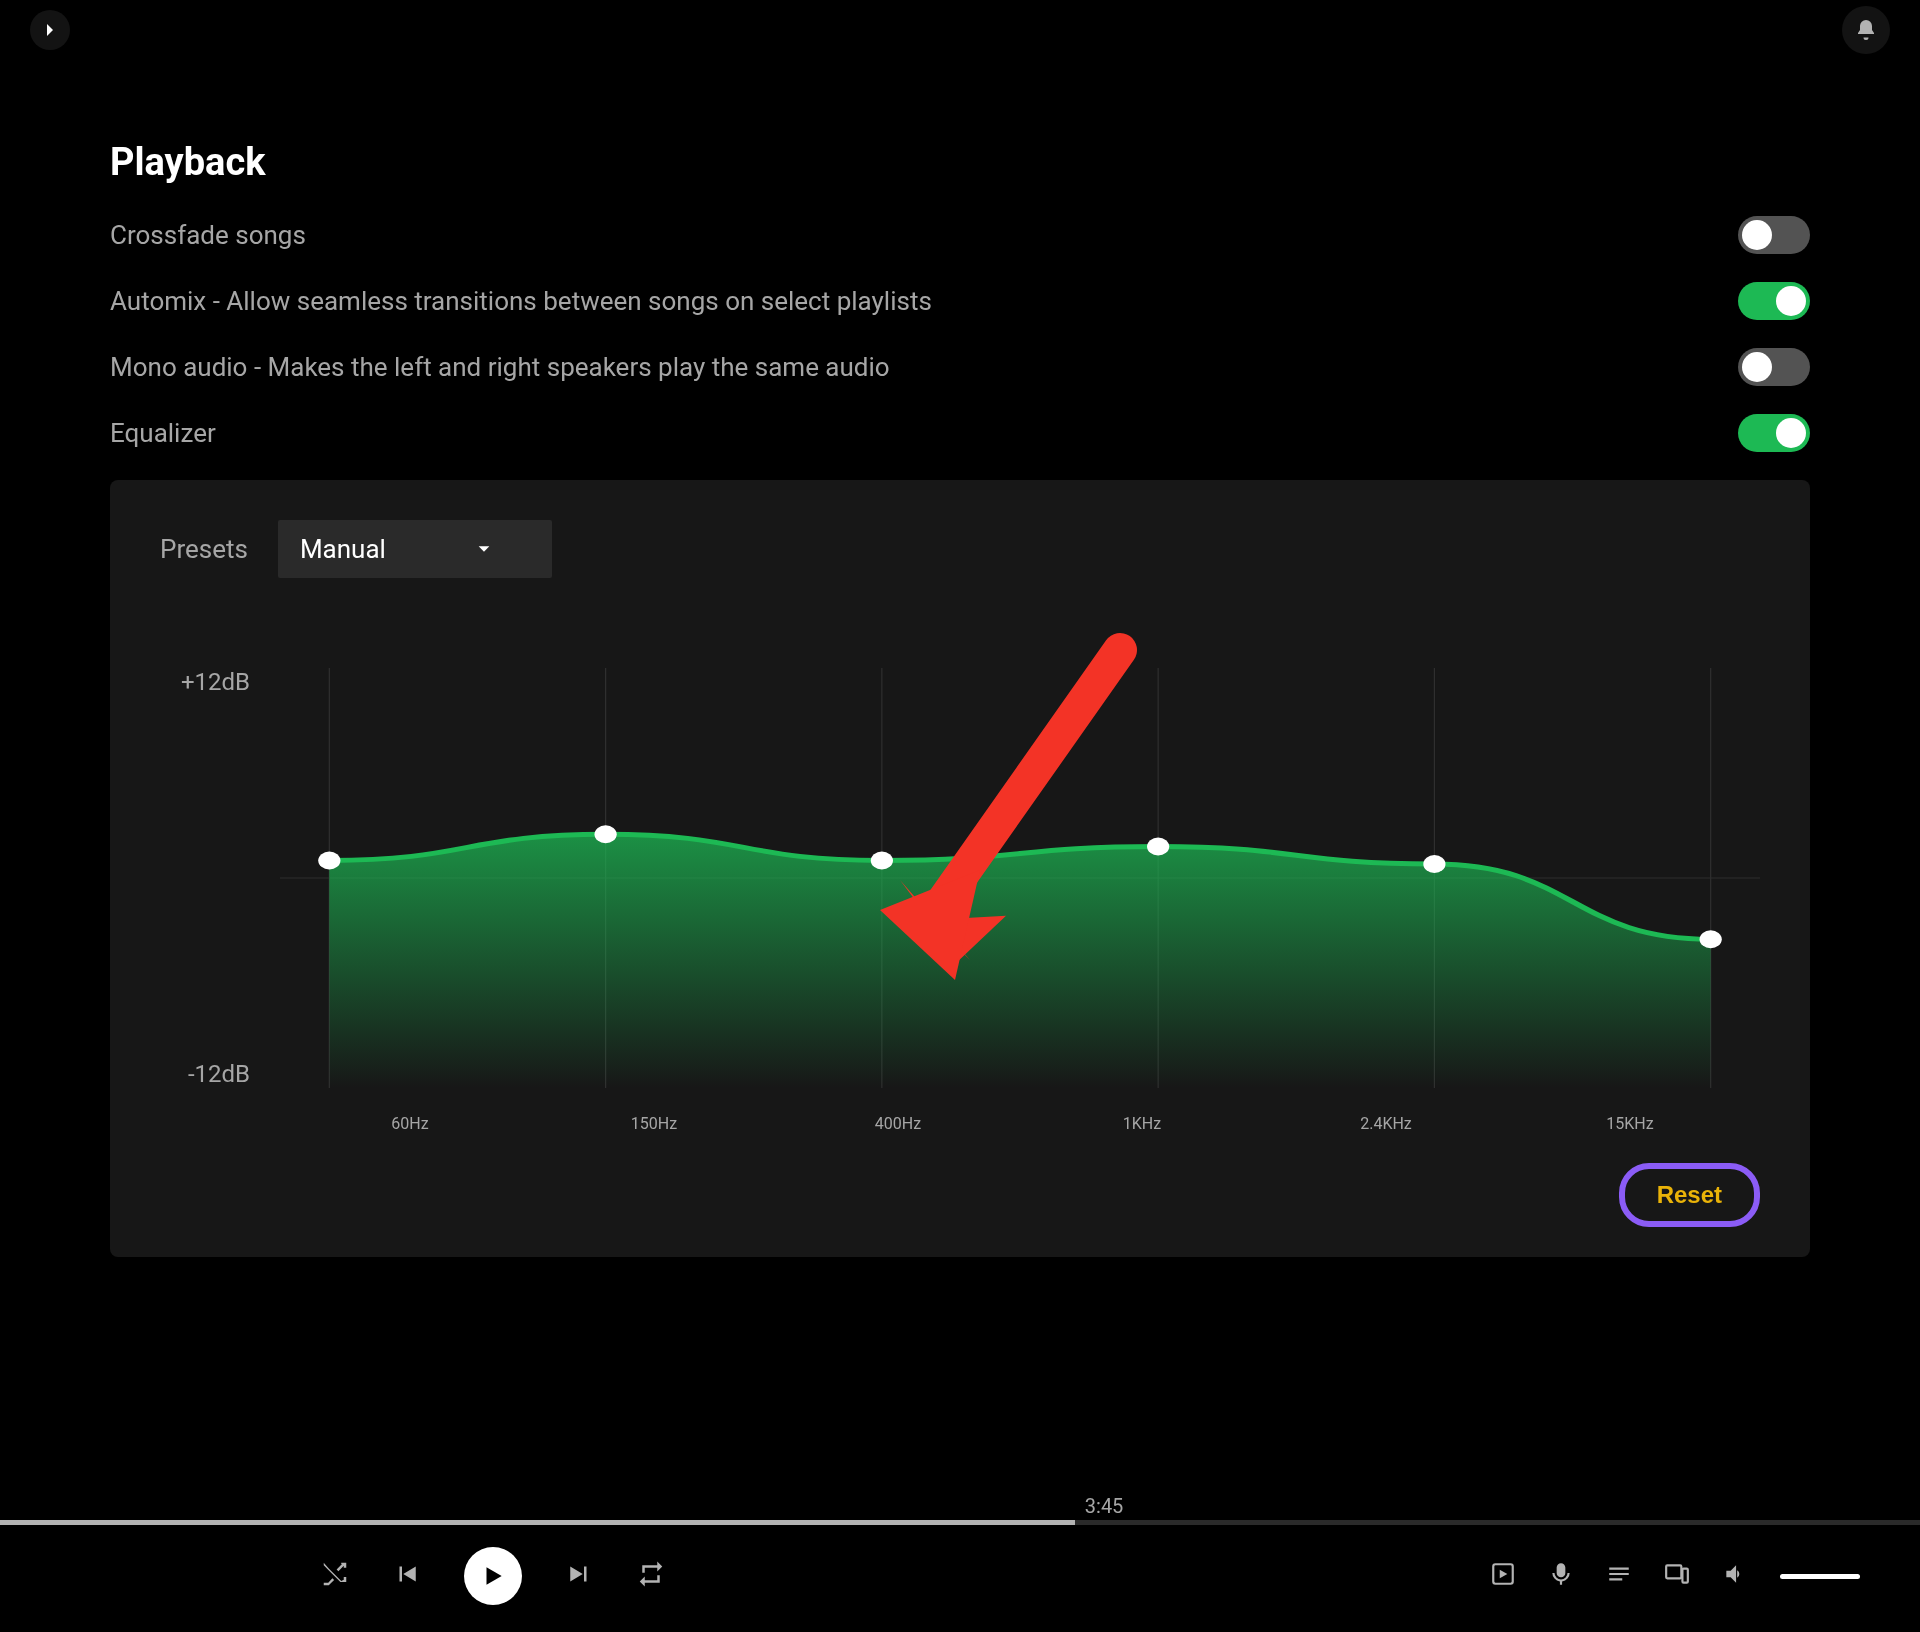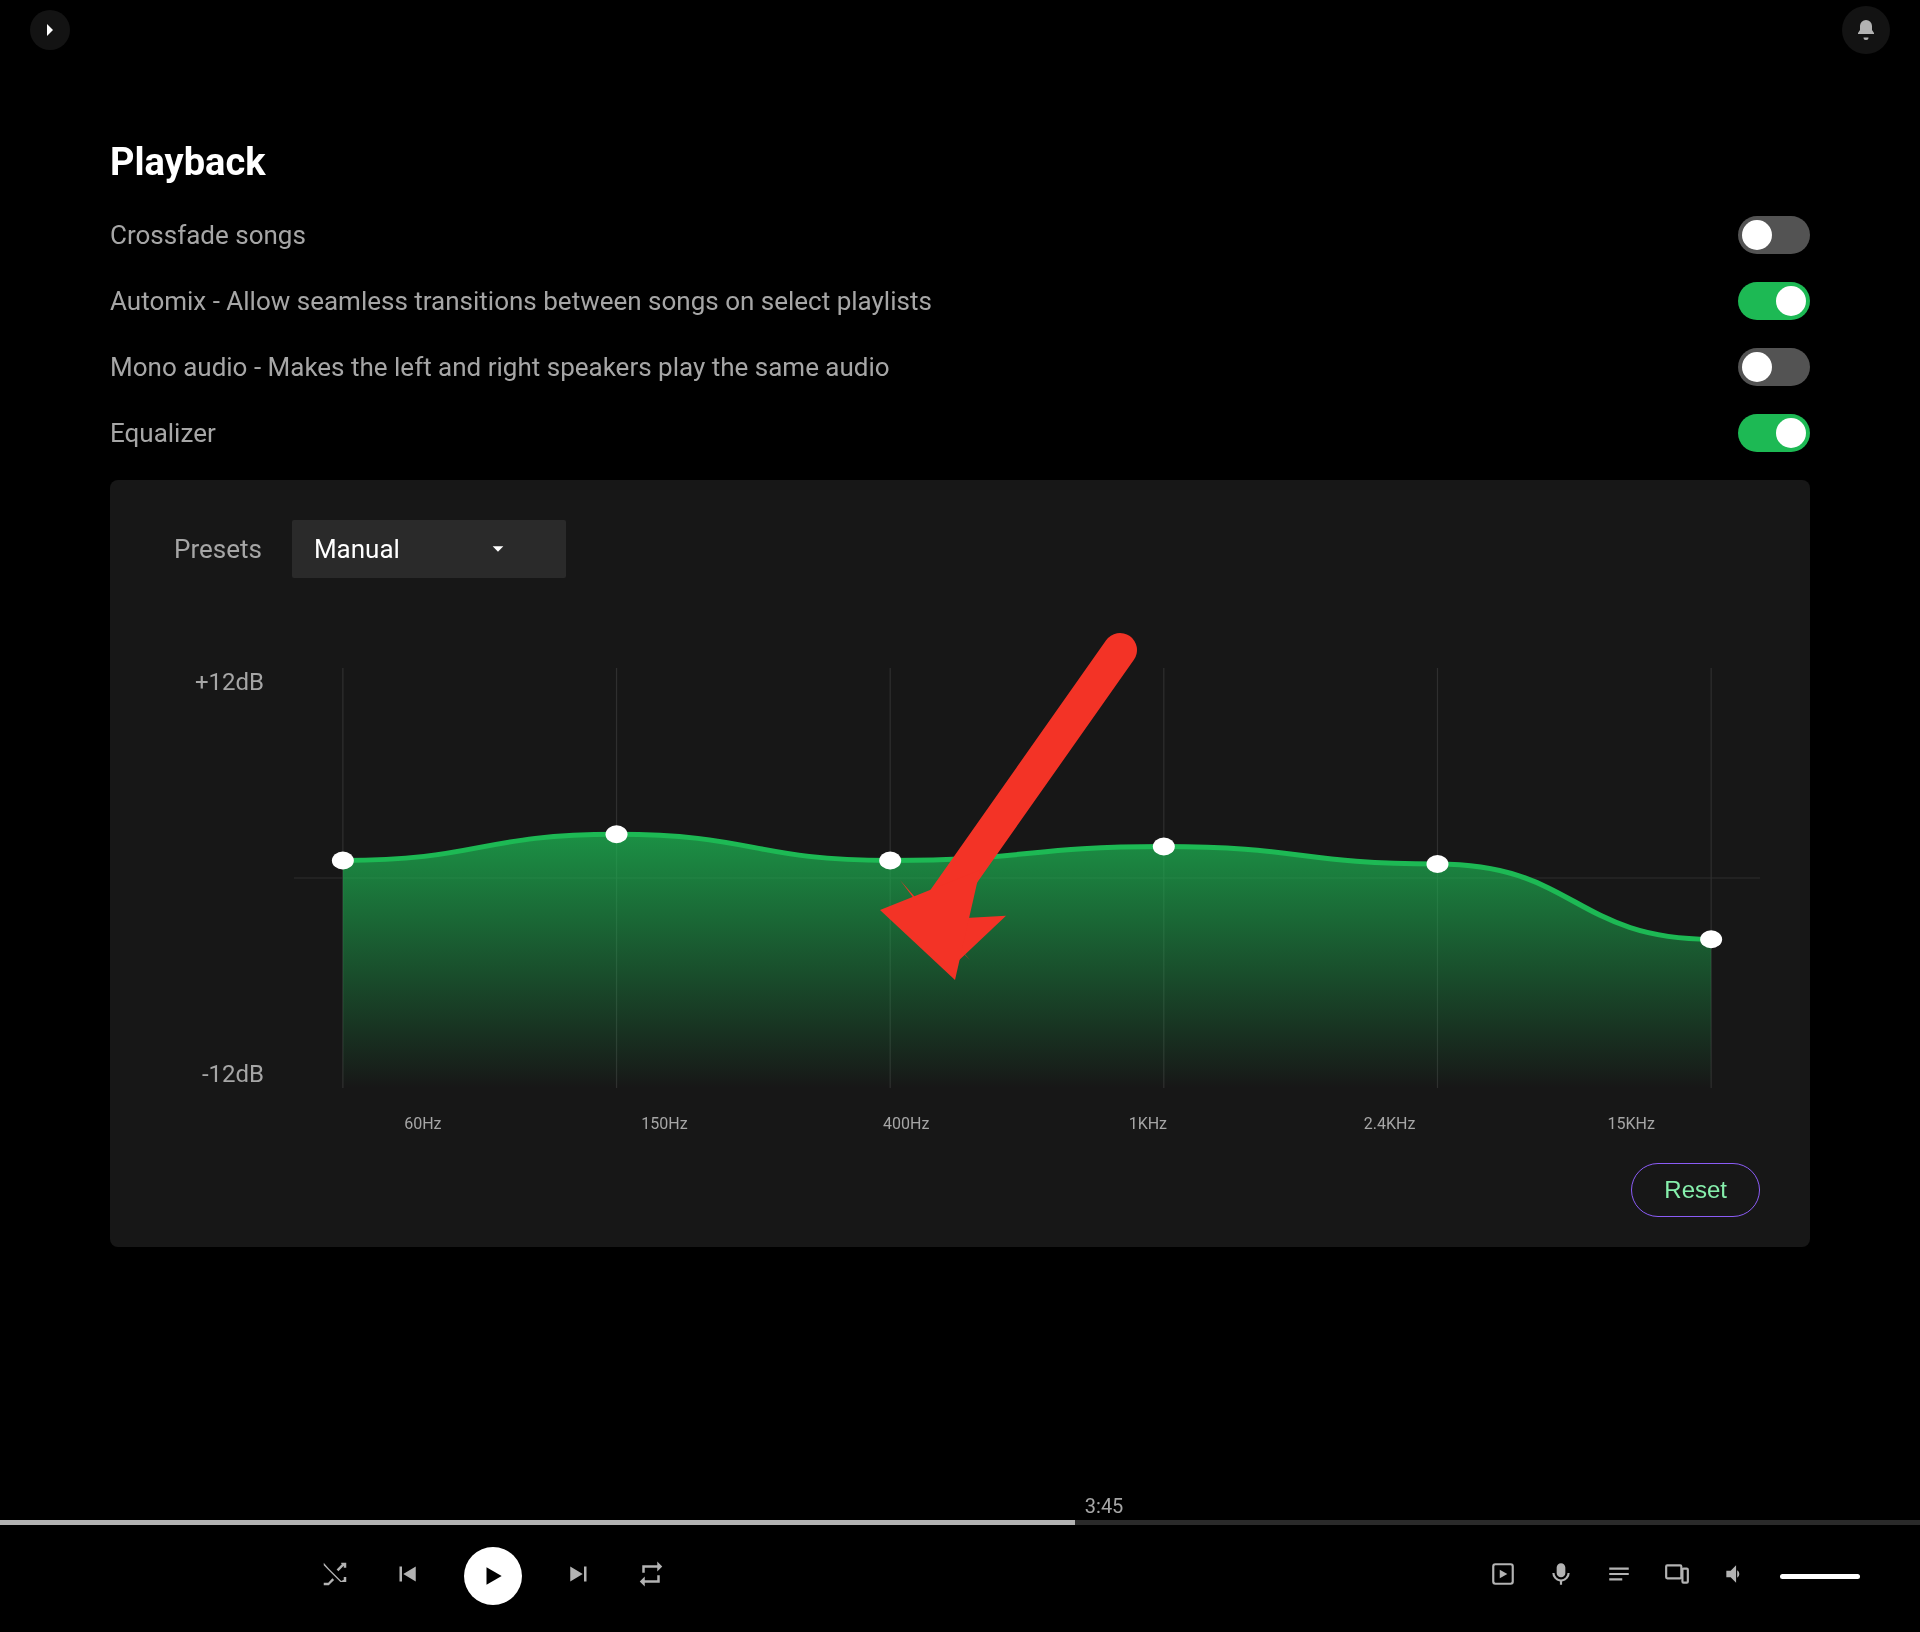--- a/index.html
+++ b/index.html
@@ -18,34 +18,34 @@
 .setting-row { display:flex; justify-content:space-between; align-items:center; margin-bottom:28px; font-size:26px; }
 .setting-row .label { color:#a6a6a6; }
 
 .toggle { position:relative; width:72px; height:38px; border-radius:19px; cursor:pointer; }
 .toggle .knob { position:absolute; width:30px; height:30px; border-radius:50%; background:#fff; top:4px; transition:.2s; }
 .toggle.off { background:#535353; }
 .toggle.off .knob { left:4px; }
 .toggle.on { background:#1db954; }
 .toggle.on .knob { right:4px; }
 
-.eq-panel { background:#171717; border-radius:8px; margin-top:8px; padding:40px 50px 30px 64px; position:relative; }
+.eq-panel { background:#171717; border-radius:8px; margin-top:8px; padding:40px 50px 30px 50px; position:relative; }
 .presets-row { display:flex; align-items:center; gap:30px; margin-bottom:90px; }
 .presets-label { color:#a6a6a6; font-size:26px; }
 .preset-select { background:#2a2a2a; color:#fff; border:none; border-radius:2px; padding:14px 60px 14px 22px; font-size:26px; cursor:pointer; position:relative; display:flex; align-items:center; gap:90px; }
 .preset-select svg { width:16px; height:16px; fill:#fff; }
 
 .chart-wrap { display:flex; gap:30px; }
 .y-labels { display:flex; flex-direction:column; justify-content:space-between; height:420px; font-size:24px; color:#a6a6a6; text-align:right; min-width:90px;gap:40px; }
 .chart-area { flex:1; position:relative; }
 .chart-svg { width:100%; height:420px; }
 .x-labels { display:flex; justify-content:space-between; margin-top:22px; font-size:16px; color:#a6a6a6; padding:0 8px; }
 .x-labels span { flex:1; text-align:center; }
 
-.reset-btn { border:1px solid #8b5cf6; background:transparent; color:#86efac; font-size:24px; font-weight:400; padding:12px 32px; border-radius:30px; cursor:pointer; float:right; margin-top:30px; }
+.reset-btn { border:6px solid #8b5cf6; background:transparent; color:#eab308; font-size:24px; font-weight:700; padding:12px 32px; border-radius:30px; cursor:pointer; float:right; margin-top:30px; }
 
 .annotation-arrow { position:absolute; top:140px; left:760px; pointer-events:none; }
 .annotation-arrow svg { width:280px; height:380px; }
 
 .player { height:112px; background:#000; display:flex; align-items:center; position:relative; }
 .prog-bar { position:absolute; top:0; left:0; width:100%; height:5px; background:#2a2a2a; }
 .prog-fill { height:100%; background:#b3b3b3; width:56%; }
 .prog-time { position:absolute; top:-26px; left:56.5%; font-size:20px; color:#a6a6a6; }
 .player-controls { display:flex; align-items:center; gap:42px; margin-left:320px; }
 .player-controls .ctrl { cursor:pointer; }

